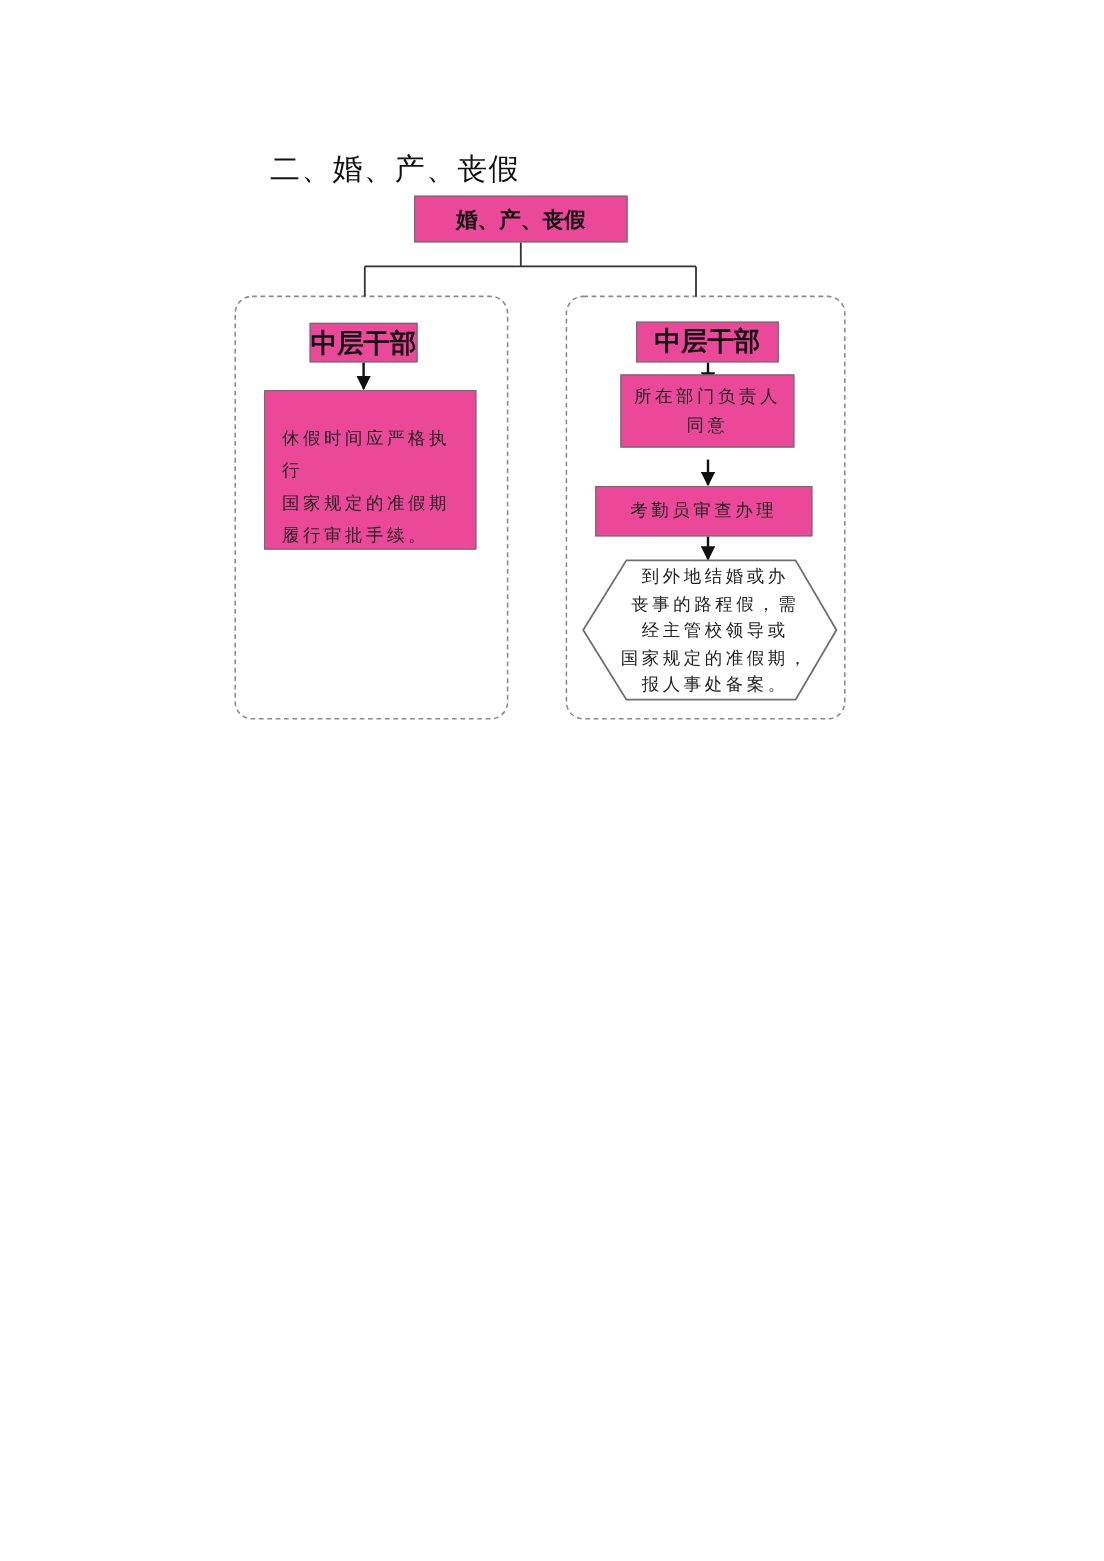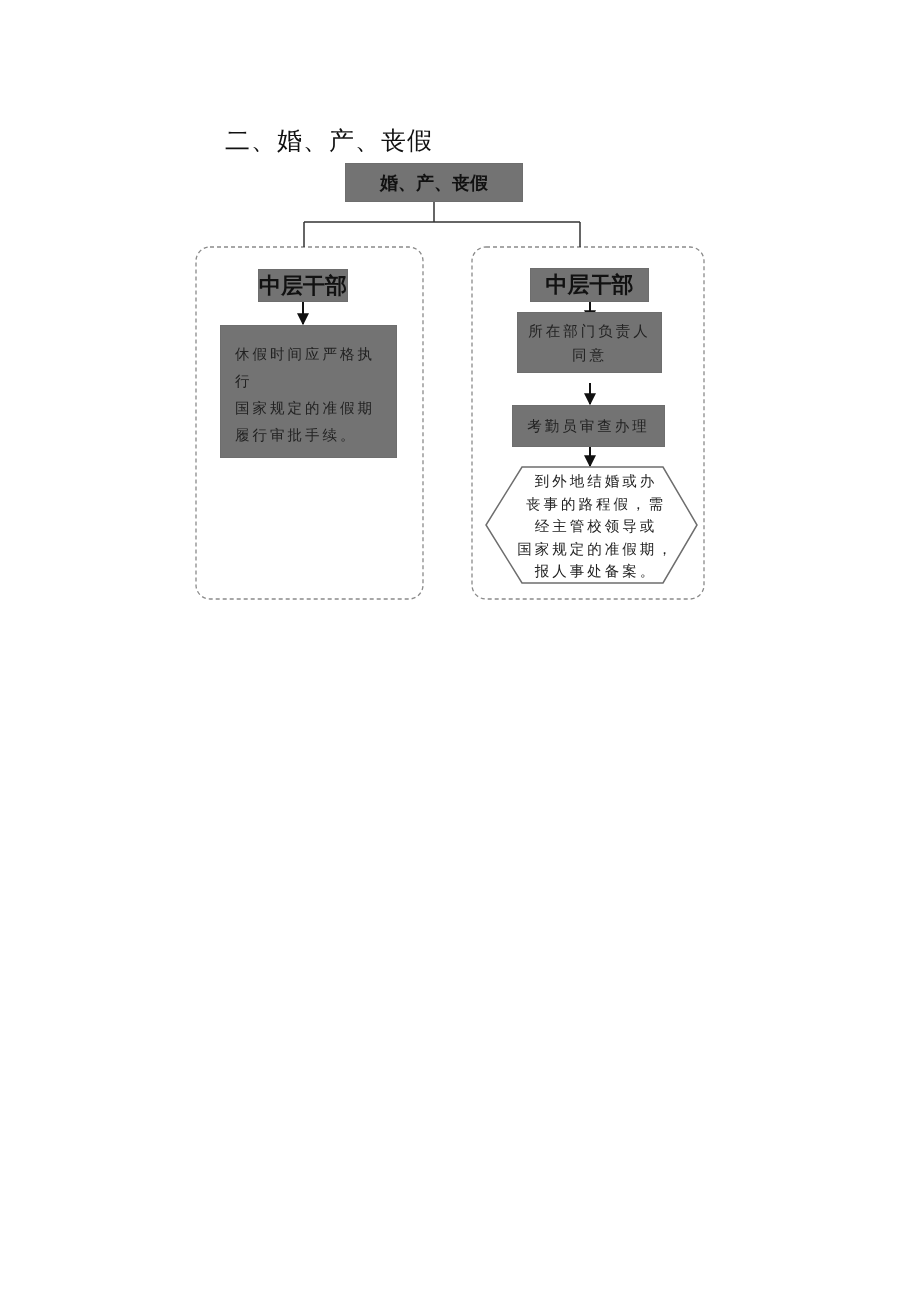--- a/index.html
+++ b/index.html
@@ -1,20 +1,20 @@
 <!DOCTYPE html>
 <html><head>
 <meta charset="utf-8">
 <style>
   html, body { margin: 0; padding: 0; background: #ffffff; }
   body { width: 920px; height: 1301px; position: relative; overflow: hidden;
          font-family: "DejaVu Sans", "Liberation Sans", sans-serif; color: #1a1a1a; }
   .heading { position: absolute; left: 189px; top: 124px; font-size: 25px; letter-spacing: 1px; color: #111; margin-left: 36px; }
   svg.lines { position: absolute; left: 0; top: 0; }
-  .box { position: absolute; box-sizing: border-box; border: 1.5px solid #6e6e6e; background: #737373;
+  .box { position: absolute; box-sizing: border-box; border: 1.5px solid #6e6e6e; background: #ec4899;
          display: flex; align-items: center; justify-content: center; text-align: center; }
   .bold { font-weight: bold; font-size: 22px; color: #111; }
   .serif { font-family: "DejaVu Serif", "Liberation Serif", serif; font-size: 14.5px; color: #222; letter-spacing: 3px; line-height: 27px; }
   .hex-text { position: absolute; left: 516px; top: 470px; width: 160px; text-align: center;
               font-family: "DejaVu Serif", "Liberation Serif", serif; font-size: 14.5px; color: #222;
               letter-spacing: 3px; line-height: 22.5px; }
   .left-text { text-align: left; padding: 0 10px 0 14px; }
 </style>
 </head>
 <body>
@@ -46,36 +46,36 @@
 </svg>
 
 <div class="box bold" style="left:345px; top:163px; width:178px; height:39px; font-size:18px;">
   <span>婚、产、丧假</span>
 </div>
 
 <div class="box bold" style="left:258px; top:269px; width:90px; height:33px;">
   <span>中层干部</span>
 </div>
 
-<div class="box serif left-text" style="left:220px; top:325px; width:177px; height:133px; display:block; padding-top:15px;">
+<div class="box serif left-text" style="left:220px; top:325px; width:177px; height:133px; display:block; padding-top:27px;">
   <div>休假时间应严格执行</div>
   <div>国家规定的准假期</div>
   <div>履行审批手续。</div>
 </div>
 
 <div class="box bold" style="left:530px; top:268px; width:119px; height:34px;">
   <span>中层干部</span>
 </div>
 
 <div class="box serif" style="left:517px; top:312px; width:145px; height:61px; flex-direction:column; line-height:24px;">
   <div>所在部门负责人</div>
   <div>同意</div>
 </div>
 
-<div class="box serif" style="left:512px; top:405px; width:153px; height:42px;text-align:right;">
+<div class="box serif" style="left:496px; top:405px; width:181px; height:42px;text-align:right;">
   <span>考勤员审查办理</span>
 </div>
 
 <div class="hex-text">
   <div>到外地结婚或办</div>
   <div>丧事的路程假，需</div>
   <div>经主管校领导或</div>
   <div>国家规定的准假期，</div>
   <div>报人事处备案。</div>
 </div>

